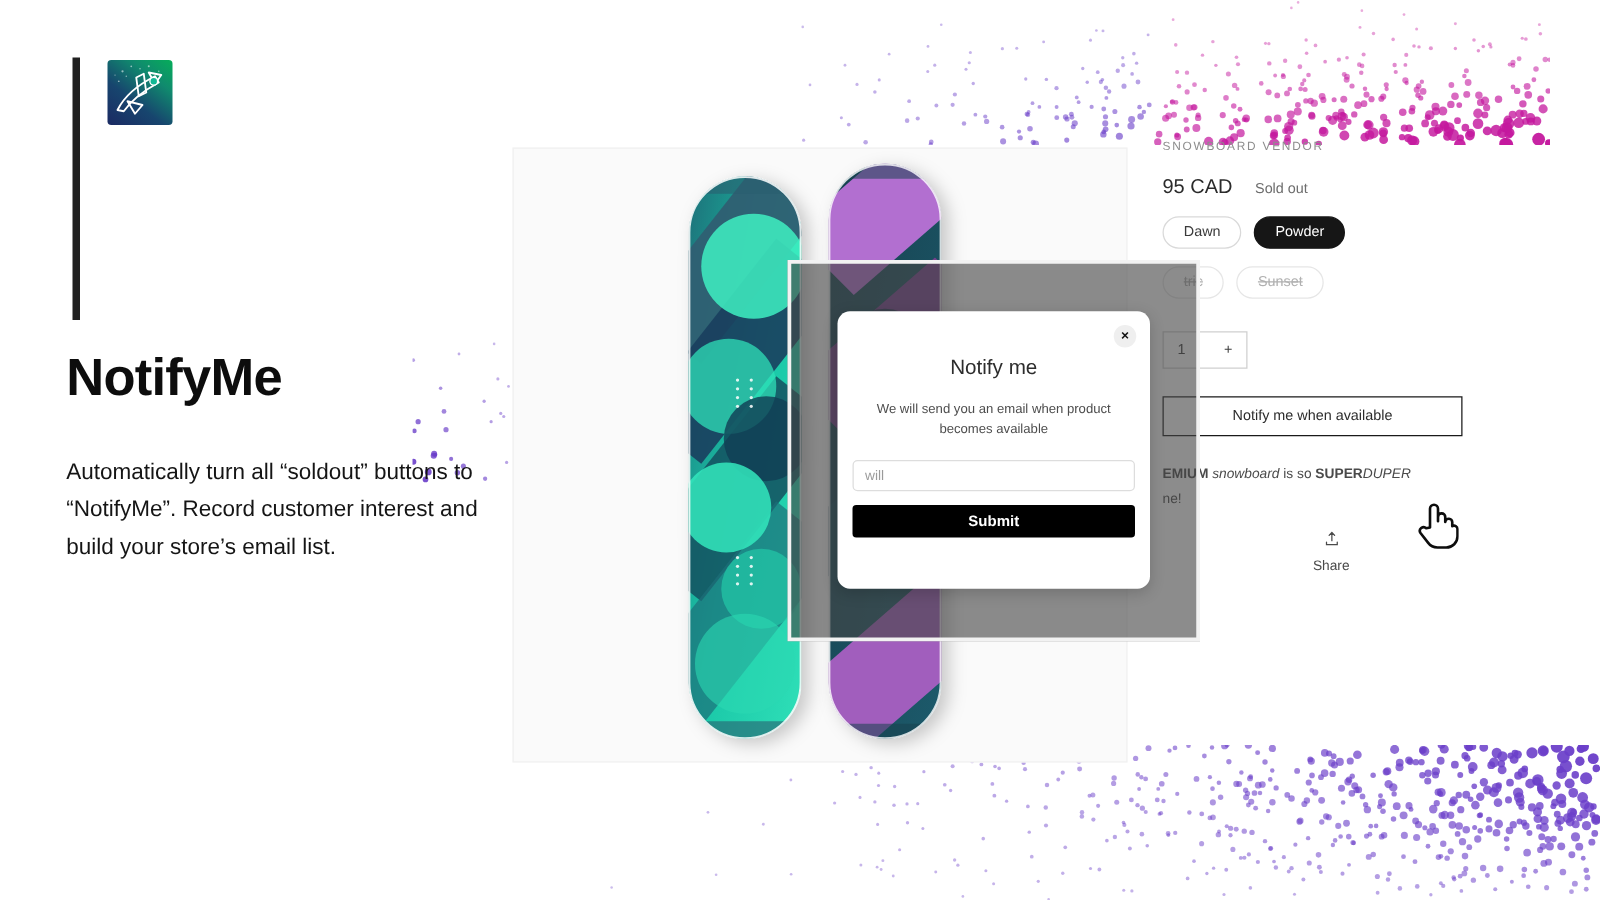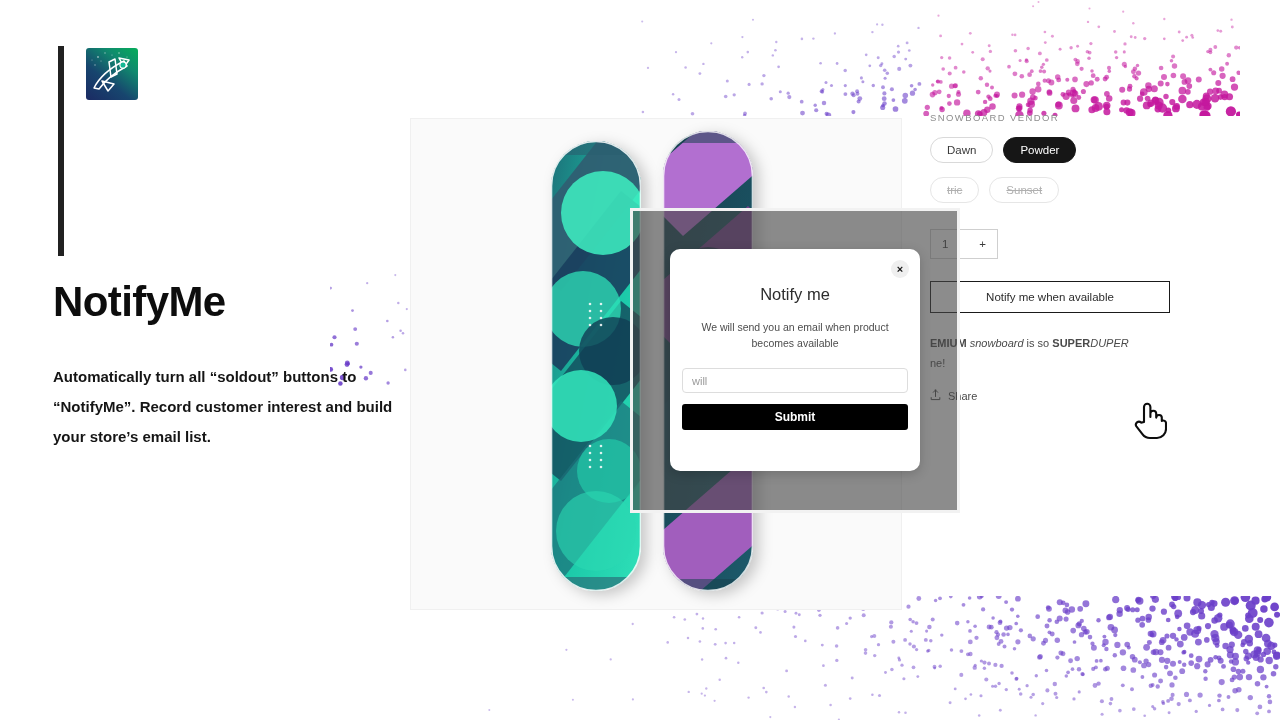--- a/index.html
+++ b/index.html
@@ -31,21 +31,21 @@
     overflow: hidden;
   }
   #app-logo svg { display: block; }
   #hero-title {
     position: absolute; left: 53px; top: 281px;
     font-size: 42px; font-weight: 700; color: #0d0d0d;
     letter-spacing: -0.6px; line-height: 1;
   }
   #hero-body {
     position: absolute; left: 53px; top: 362px; width: 352px;
-    font-size: 15px; line-height: 30px; color: #151515; font-weight: 700;
+    font-size: 18px; line-height: 30px; color: #151515; font-weight: 400;
   }
 
   
   #product-card {
     position: absolute; left: 410px; top: 118px;
     width: 492px; height: 492px;
     background: #fafafa; border: 1px solid #f0f0f0;
   }
   .board { position: absolute; }
   .board svg { display: block; filter: drop-shadow(6px 4px 7px rgba(0,0,0,.20)); }
@@ -84,21 +84,21 @@
     margin-top: 22px; width: 240px; height: 32px;
     border: 1px solid #1a1a1a; background: #fff;
     display: flex; align-items: center; justify-content: center;
     font-size: 11.5px; color: #2c2c2c; cursor: pointer;
   }
   #desc {
     margin-top: 20px; width: 250px; font-size: 11px; line-height: 20px; color: #4a4a4a;
   }
   #desc b { font-weight: 700; }
   #desc i { font-style: italic; }
-  #share-row { margin-top: 16px; display: flex; align-items: center; gap: 7px; font-size: 11px; color: #4a4a4a; }
+  #share-row { margin-top: 16px; display: flex; align-items: center; gap: 7px; font-size: 11px; color: #4a4a4a; flex-direction: column; }
 
   
   #overlay {
     position: absolute; left: 630px; top: 208px; width: 330px; height: 305px;
     background: rgba(70,70,70,0.62); border: 3px solid #f2f2f2;
   }
   #modal {
     position: absolute; left: 670px; top: 249px; width: 250px; height: 222px;
     background: #ffffff; border-radius: 10px; box-shadow: 0 3px 12px rgba(0,0,0,.18);
   }
@@ -1120,20 +1120,24 @@
           <rect x="0" y="448" width="90" height="12" fill="#17414f" opacity="0.55"></rect>
         </g>
         <rect x="0.5" y="0.5" width="89" height="459" rx="44.5" ry="44.5" fill="none" stroke="#ffffff" stroke-width="1.6" opacity="0.8"></rect>
       </svg>
     </div>
   </div>
 
   <div id="product-info">
     <div id="vendor">SNOWBOARD VENDOR</div>
 
+    <div id="price-row">
+      <span id="price">95 CAD</span>
+      <span id="sold-out">Sold out</span>
+    </div>
 
     <div class="pill-row">
       <span class="pill">Dawn</span>
       <span class="pill selected">Powder</span>
     </div>
 
     <div class="pill-row">
       <span class="pill unavailable">tric</span>
       <span class="pill unavailable">Sunset</span>
     </div>

